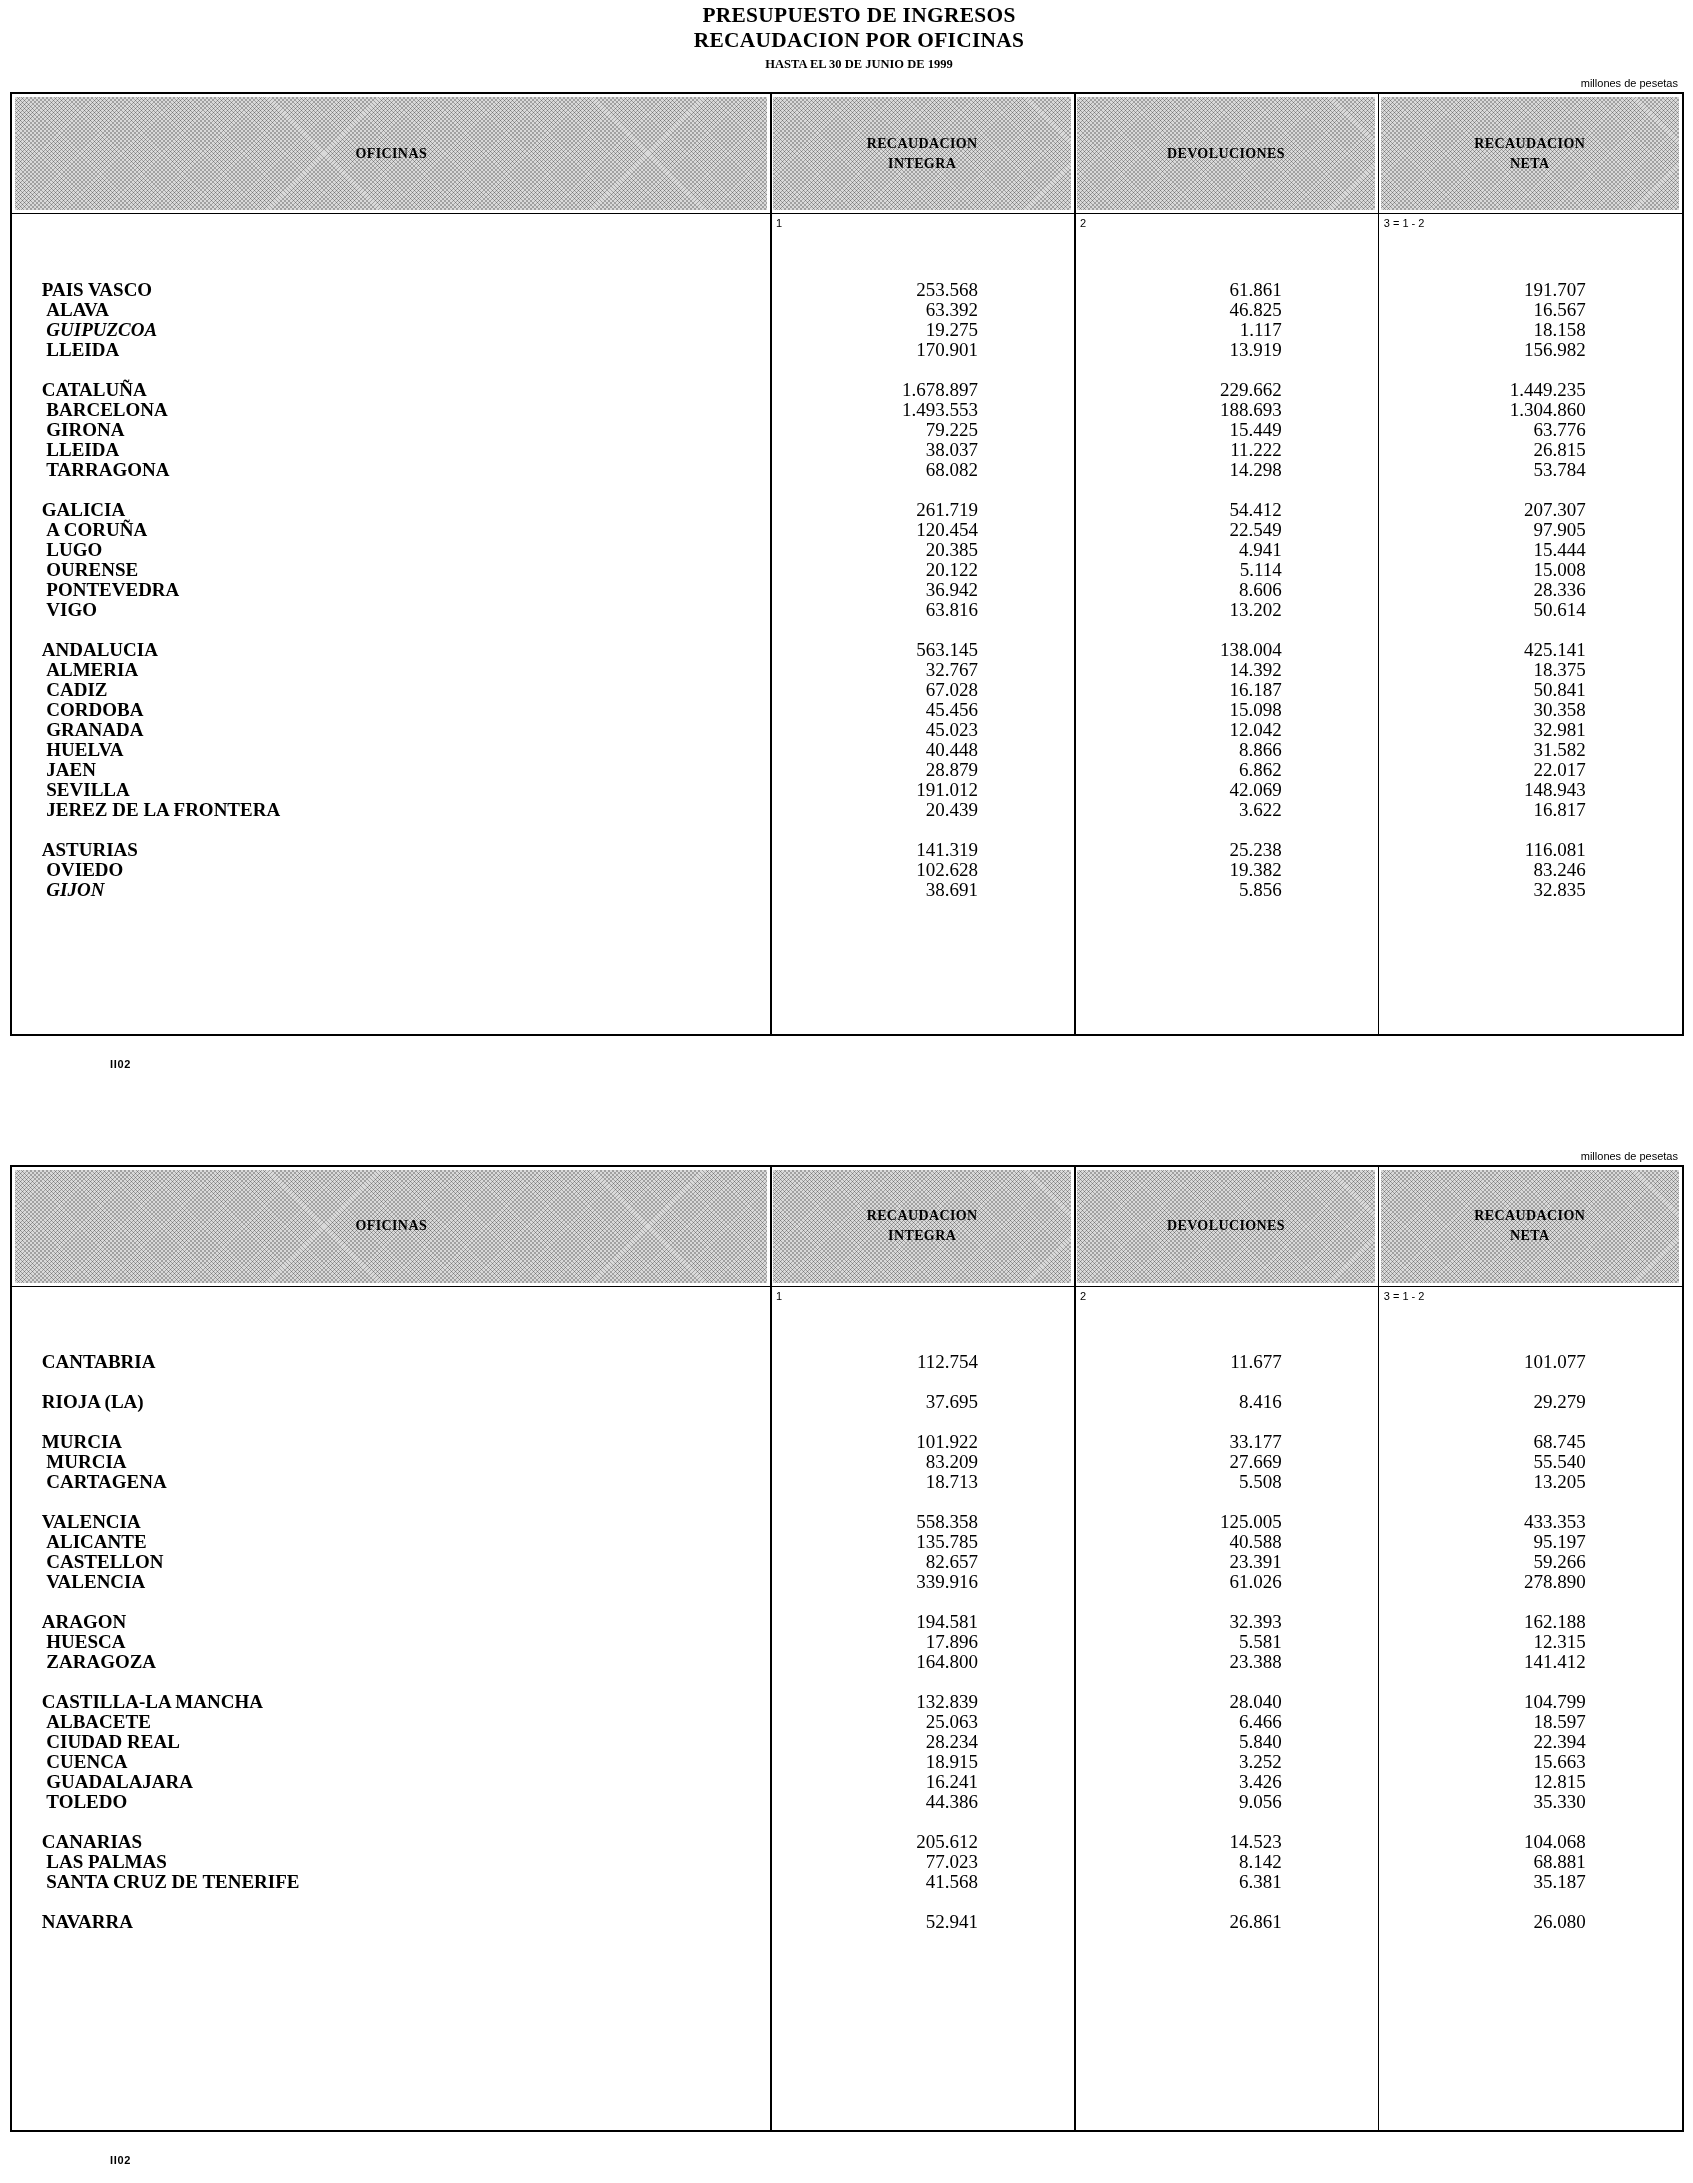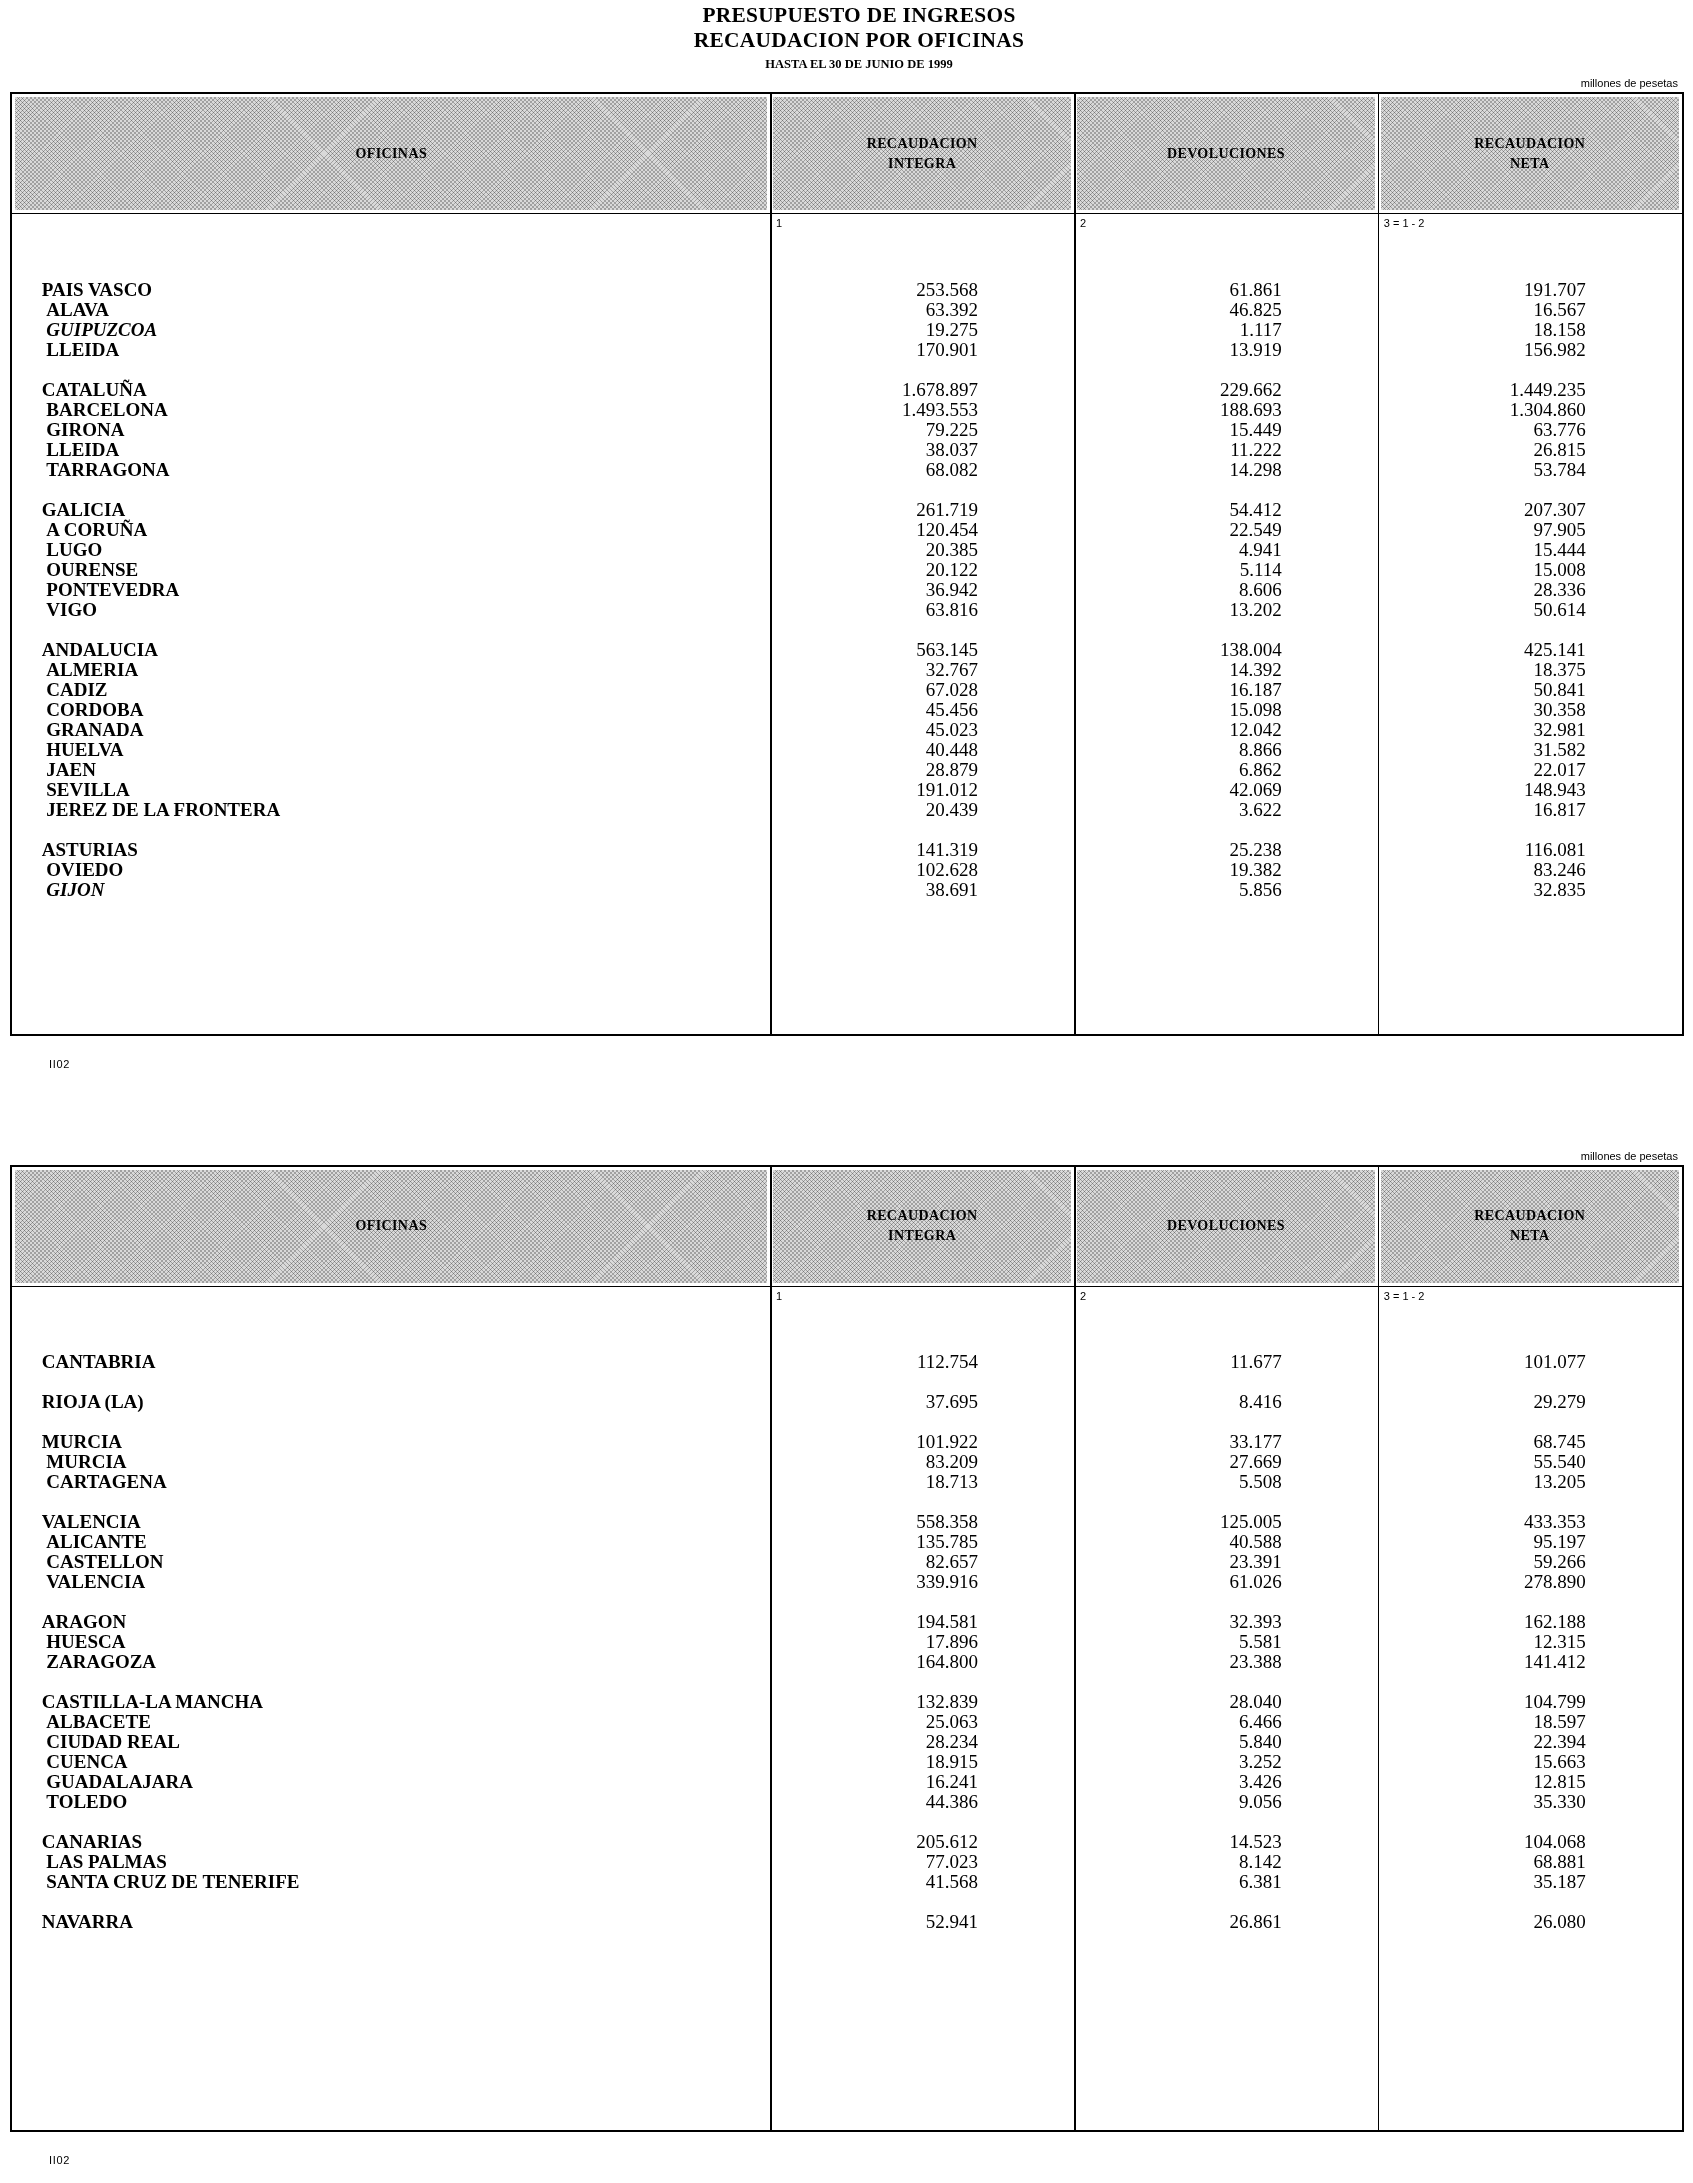--- a/index.html
+++ b/index.html
@@ -50,22 +50,22 @@
   .cell.name.italic { font-style:italic; }
   .cell.num { width:18.2%; text-align:right; padding-right:96px; white-space:nowrap; }
   .group + .group { margin-top:20px; }
 
   .vline { position:absolute; top:0; bottom:0; width:1.5px; background:#000; }
   .vl1 { left:45.4%; }
   .vl2 { left:63.6%; }
   .vl3 { left:81.8%; }
 
   .footer-code {
-    margin:22px 0 0 49px;
-    font-size:11px; font-weight:400; letter-spacing:0.7px;
+    margin:22px 0 0 110px;
+    font-size:11px; font-weight:700; letter-spacing:0.7px;
     font-family:"Liberation Sans", sans-serif;
   }
   .section2 { margin-top:80px; }
 </style>
 </head>
 <body>
 
 <div class="titles">
   <div class="title-main">PRESUPUESTO DE INGRESOS</div>
   <div class="title-main">RECAUDACION POR OFICINAS</div>

